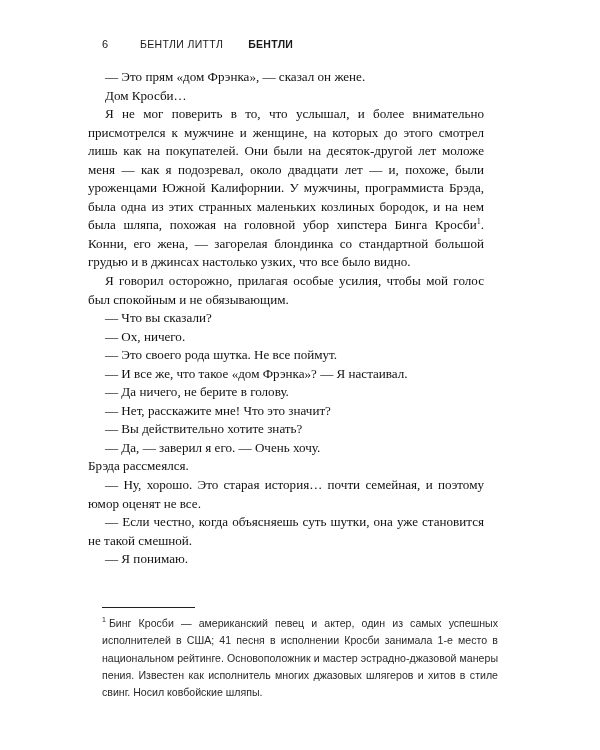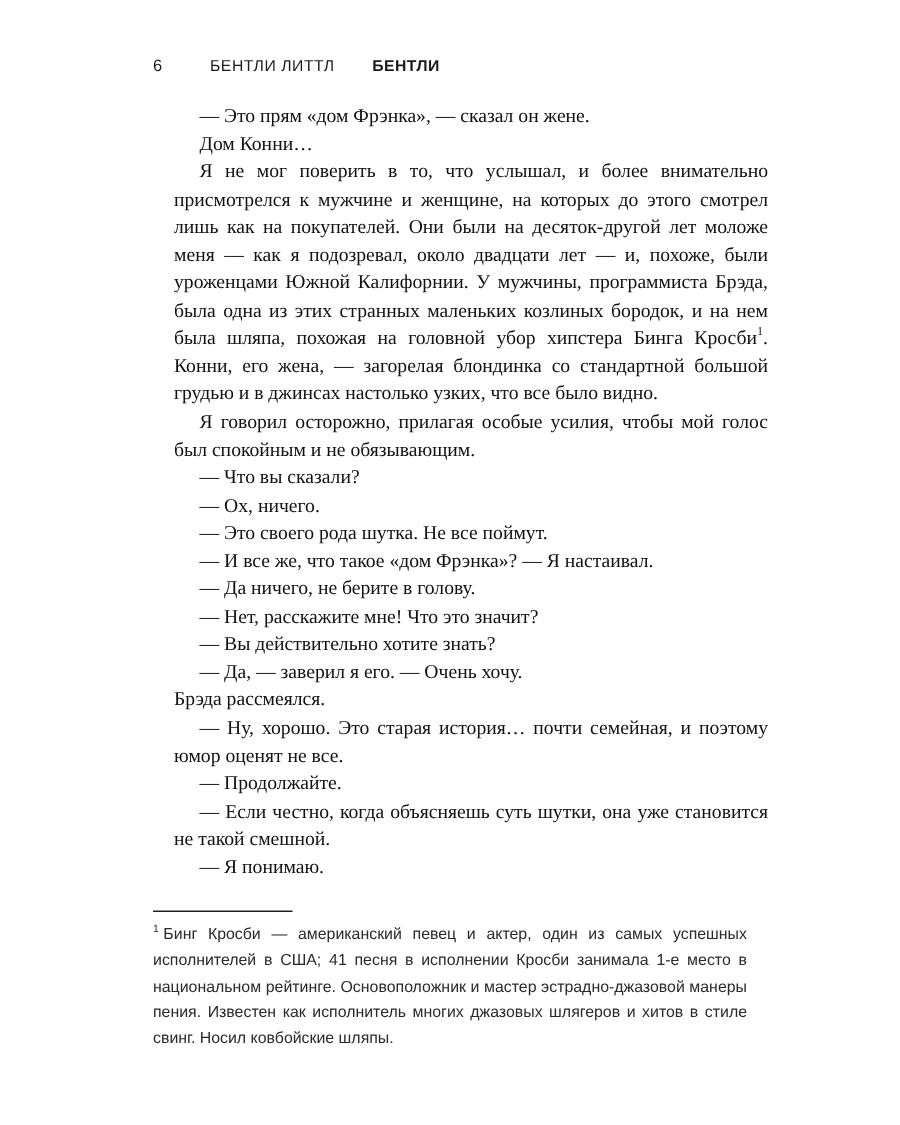--- a/index.html
+++ b/index.html
@@ -44,21 +44,21 @@
   }
   .running-head .book-title {
     display: inline-block;
     font-weight: bold;
     letter-spacing: 0.3px;
   }
 
   
   .textblock {
     position: absolute;
-    left: 116px;
+    left: 88px;
     top: 68px;
     width: 396px;
     font-family: "Liberation Serif", "DejaVu Serif", serif;
     font-size: 13.1px;
     line-height: 18.55px;
     color: #111111;
     text-align: justify;
     text-justify: inter-word;
     hyphens: manual;
     -webkit-hyphens: manual;
@@ -113,34 +113,33 @@
 <div class="page">
 
   <div class="running-head">
     <span class="folio">6</span>
     <span class="author">БЕНТЛИ ЛИТТЛ</span>
     <span class="book-title">БЕНТЛИ</span>
   </div>
 
   <div class="textblock">
     <p>— Это прям «дом Фрэнка», — сказал он жене.</p>
-    <p>Дом Конни…</p>
+    <p>Дом Кросби…</p>
     <p><span>Я не мог поверить в то, что услышал, и более внимательно присмотрелся к мужчине и женщине, на которых до этого смотрел лишь как на покупателей. Они были на десяток-другой лет моложе меня — как я подозревал, около двадцати лет — и, похоже, были уроженцами Южной Калифорнии. У мужчины, программиста Брэда, была одна из этих странных маленьких козлиных бородок, и на нем была шляпа, похожая на головной убор хипстера Бинга Кросби</span><sup>1</sup><span>. Конни, его жена, — загорелая блондинка со стандартной большой грудью и в джинсах настолько узких, что все было видно.</span></p>
     <p>Я говорил осторожно, прилагая особые усилия, чтобы мой голос был спокойным и не обязывающим.</p>
     <p>— Что вы сказали?</p>
     <p>— Ох, ничего.</p>
     <p>— Это своего рода шутка. Не все поймут.</p>
     <p>— И все же, что такое «дом Фрэнка»? — Я настаивал.</p>
     <p>— Да ничего, не берите в голову.</p>
     <p>— Нет, расскажите мне! Что это значит?</p>
     <p>— Вы действительно хотите знать?</p>
     <p>— Да, — заверил я его. — Очень хочу.</p>
     <p class="noindent">Брэда рассмеялся.</p>
     <p>— Ну, хорошо. Это старая история… почти семейная, и поэтому юмор оценят не все.</p>
-    <p>— Продолжайте.</p>
     <p>— Если честно, когда объясняешь суть шутки, она уже становится не такой смешной.</p>
     <p>— Я понимаю.</p>
   </div>
 
   <div class="footnote-area">
     <hr class="footnote-rule">
     <p class="footnote"><span class="fn-marker">1</span><span>Бинг Кросби — американский певец и актер, один из самых успешных исполнителей в США; 41 песня в исполнении Кросби занимала 1-е место в национальном рейтинге. Основоположник и мастер эстрадно-джазовой манеры пения. Известен как исполнитель многих джазовых шлягеров и хитов в стиле свинг. Носил ковбойские шляпы.</span></p>
   </div>
 
 </div>

